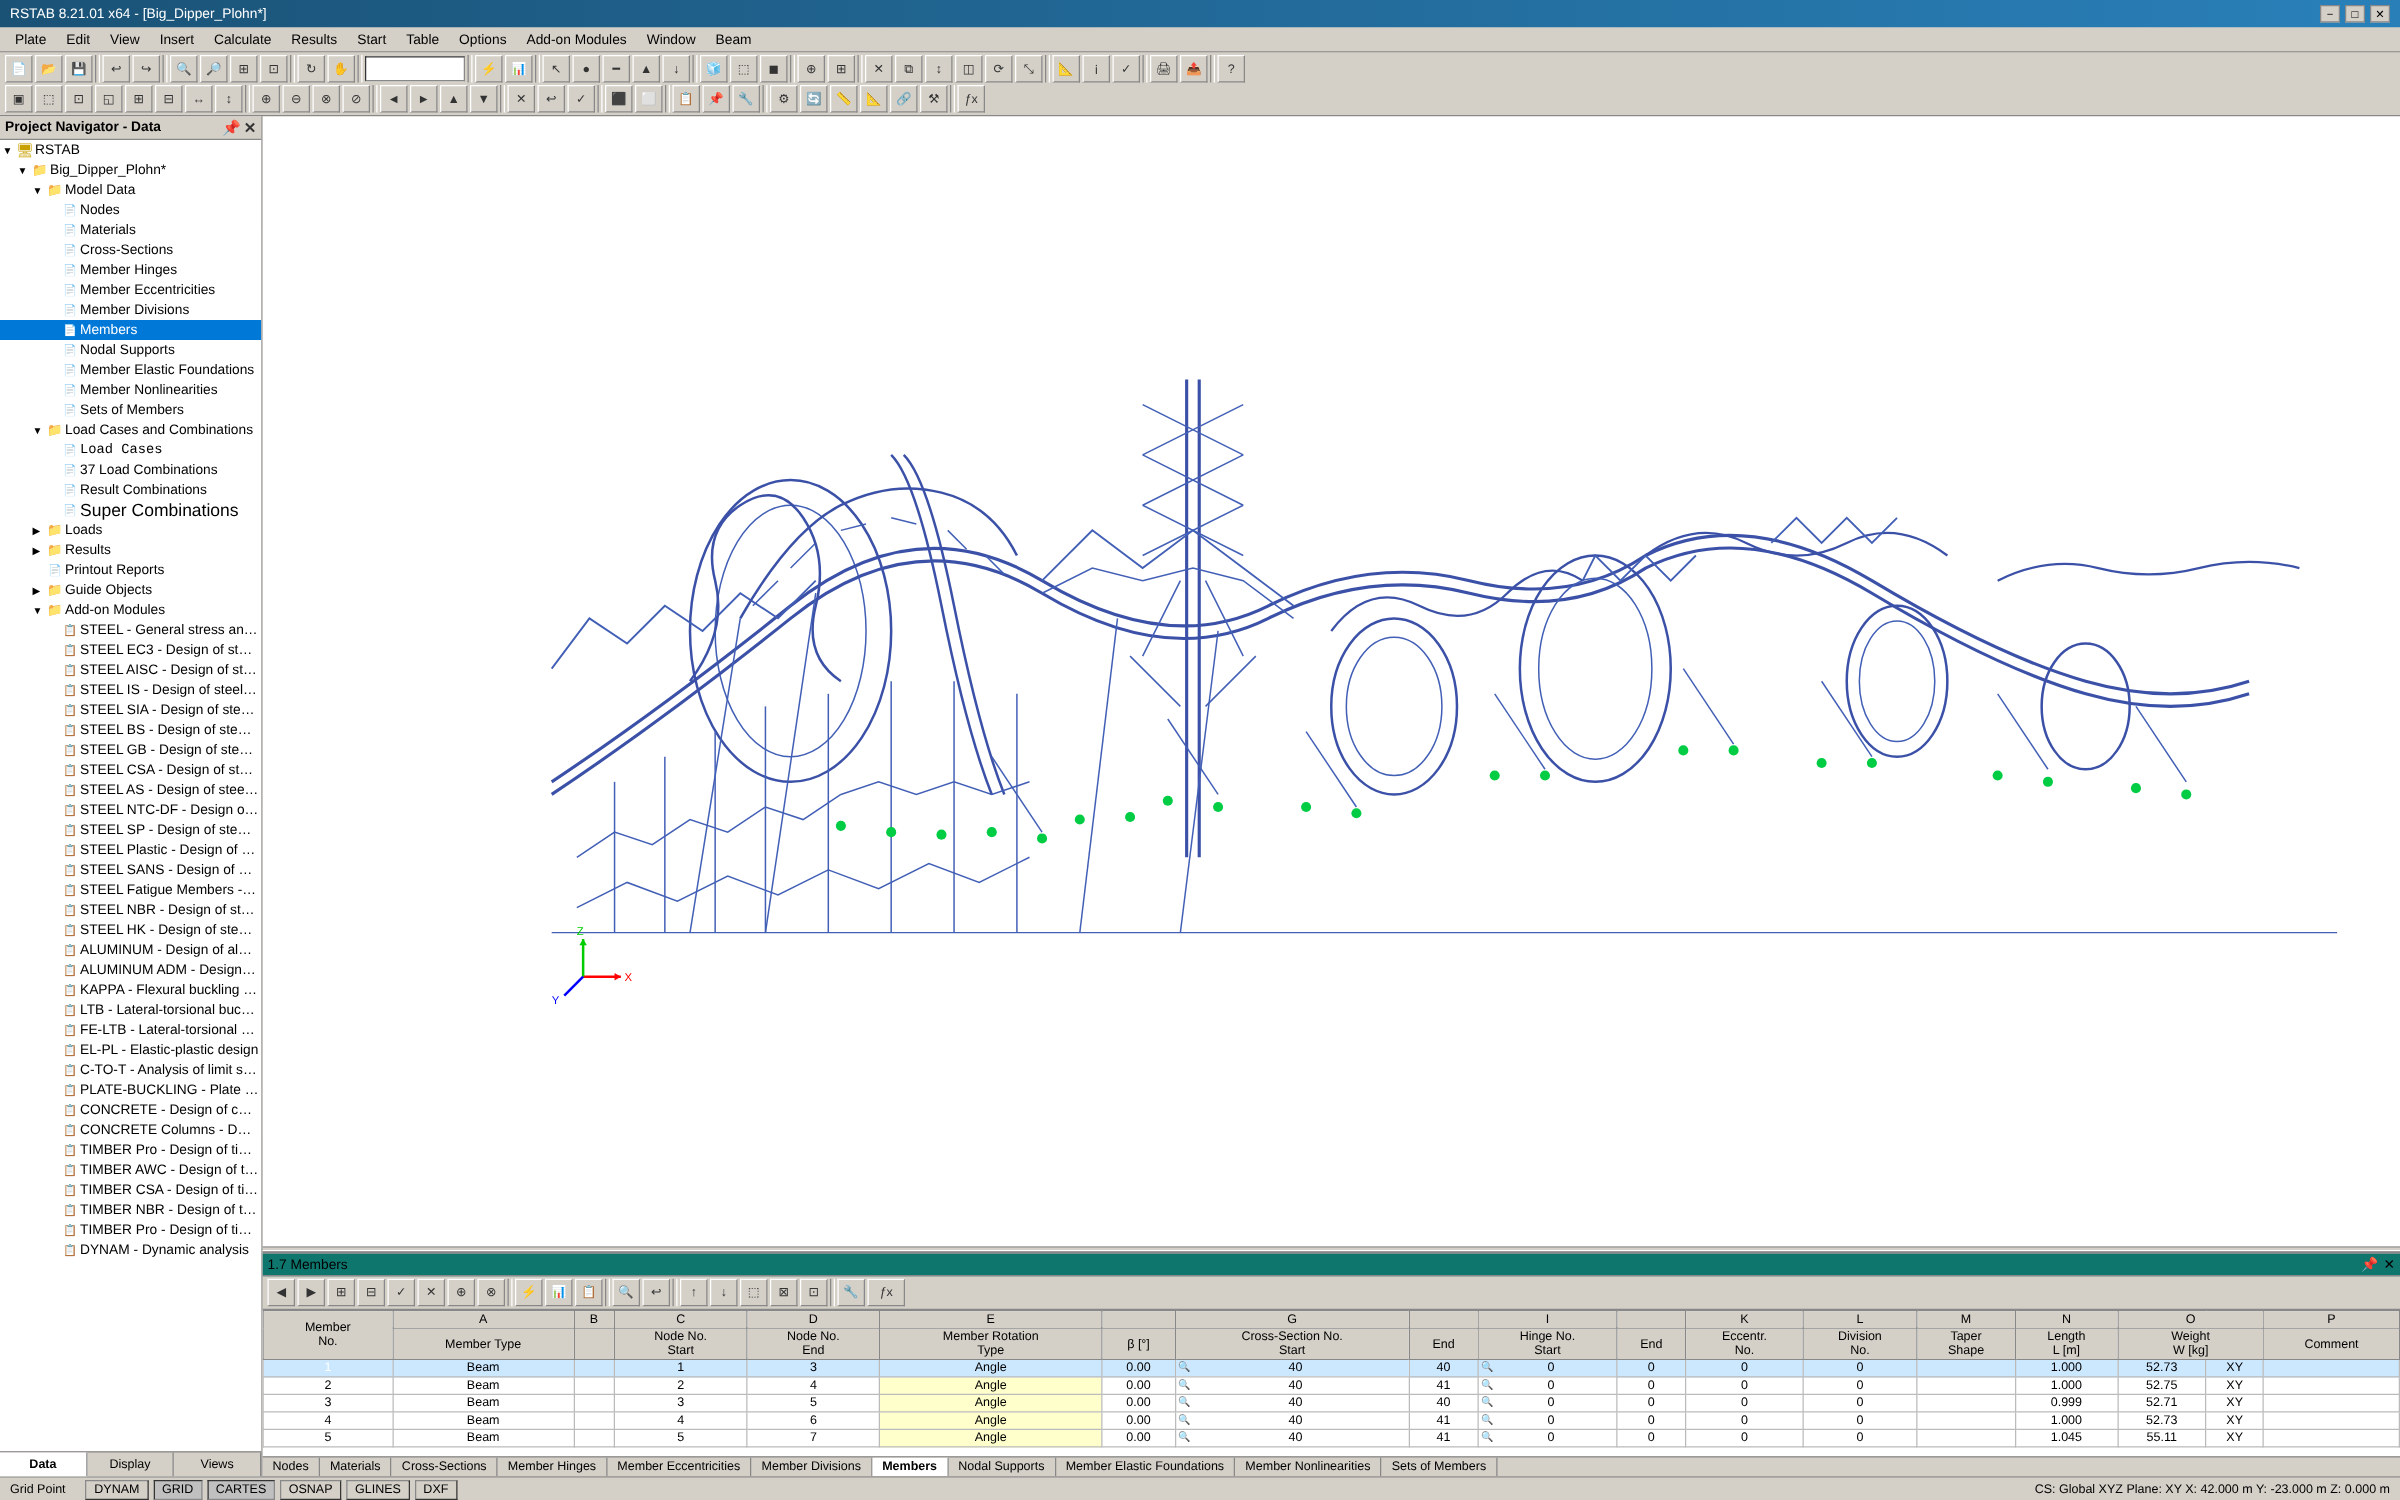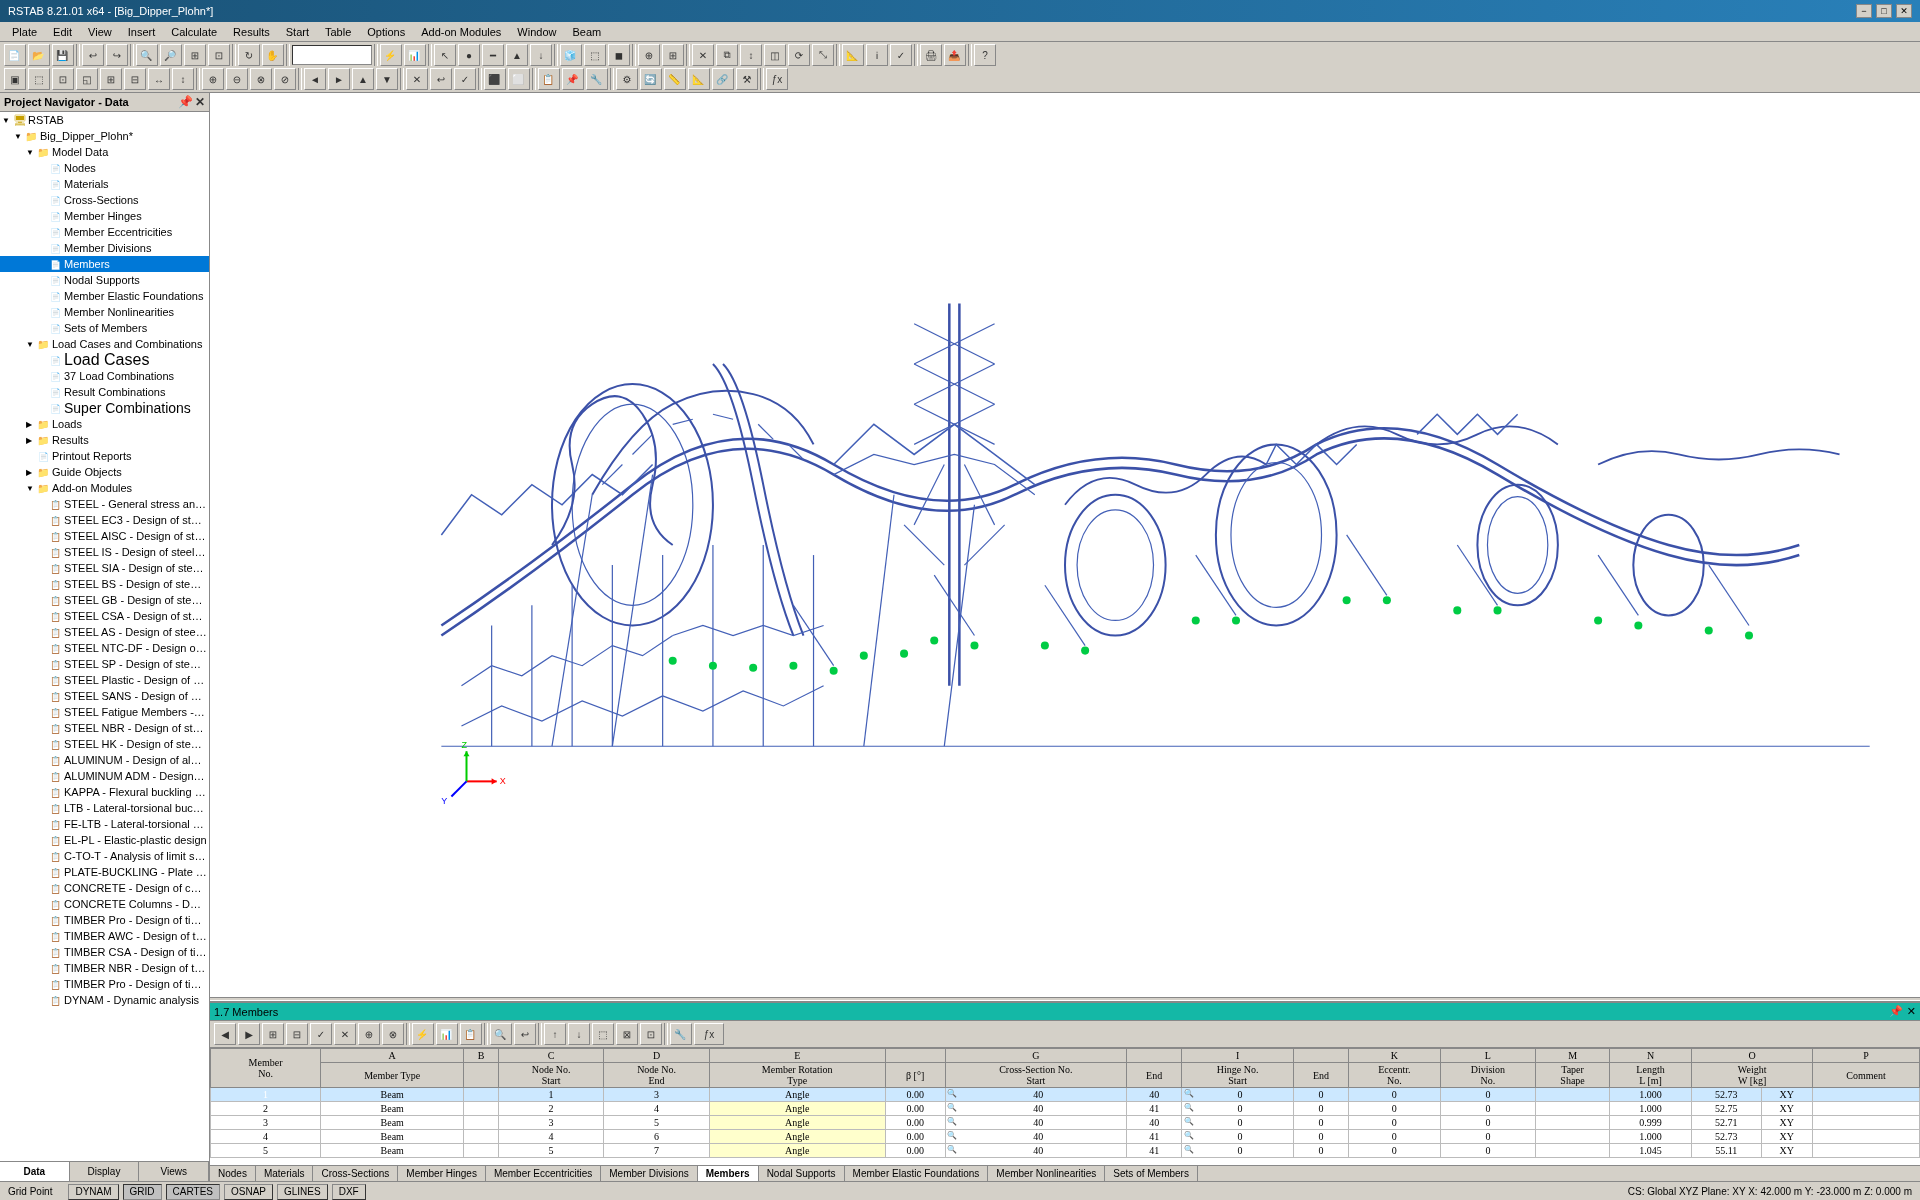--- a/index.html
+++ b/index.html
@@ -139,21 +139,21 @@
 
     
     #bottom-panel {
       height: 180px;
       background: #d4d0c8;
       border-top: 2px solid #888;
       display: flex;
       flex-direction: column;
     }
     #bottom-panel-header {
-      background: #14b8a6;
+      background: #0f766e;
       padding: 2px 4px;
       font-size: 11px;
       display: flex;
       justify-content: space-between;
       align-items: flex-end;
       border-bottom: 1px solid #888;
     }
     #bottom-panel-toolbar {
       padding: 2px 4px;
       display: flex;
@@ -165,21 +165,20 @@
     
     #data-table-wrapper {
       flex: 1;
       overflow: auto;
       background: white;
     }
     #data-table {
       border-collapse: collapse;
       font-size: 10px;
       width: 100%;
-      font-family: Liberation Serif, serif;
     }
     #data-table th {
       background: #d4d0c8;
       border: 1px solid #888;
       padding: 1px 4px;
       text-align: center;
       white-space: nowrap;
       position: sticky;
       top: 0;
       z-index: 2;
@@ -482,21 +481,21 @@
         <div class="tree-item">
       <span style="display:inline-block;width:24px;"></span>
       <span style="font-size:8px;width:10px;display:inline-block;">▼</span>
       <span style="display:inline-block;width:16px;text-align:center;"><span style="color:#f0a000;font-size:10px;">📁</span></span>
       <span style="flex:1;overflow:hidden;text-overflow:ellipsis;white-space:nowrap;font-size:11px;">Load Cases and Combinations</span>
     </div>
         <div class="tree-item">
       <span style="display:inline-block;width:36px;"></span>
       <span style="width:10px;display:inline-block;"></span>
       <span style="display:inline-block;width:16px;text-align:center;"><span style="color:#666;font-size:9px;">📄</span></span>
-      <span style="flex:1;overflow:hidden;text-overflow:ellipsis;white-space:nowrap;font-size:16px;">Load Cases</span>
+      <span style="flex:1;overflow:hidden;text-overflow:ellipsis;white-space:nowrap;font-size:11px;font-family:Liberation Mono, monospace;">Load Cases</span>
     </div>
         <div class="tree-item">
       <span style="display:inline-block;width:36px;"></span>
       <span style="width:10px;display:inline-block;"></span>
       <span style="display:inline-block;width:16px;text-align:center;"><span style="color:#666;font-size:9px;">📄</span></span>
       <span style="flex:1;overflow:hidden;text-overflow:ellipsis;white-space:nowrap;font-size:11px;">37 Load Combinations</span>
     </div>
         <div class="tree-item">
       <span style="display:inline-block;width:36px;"></span>
       <span style="width:10px;display:inline-block;"></span>

